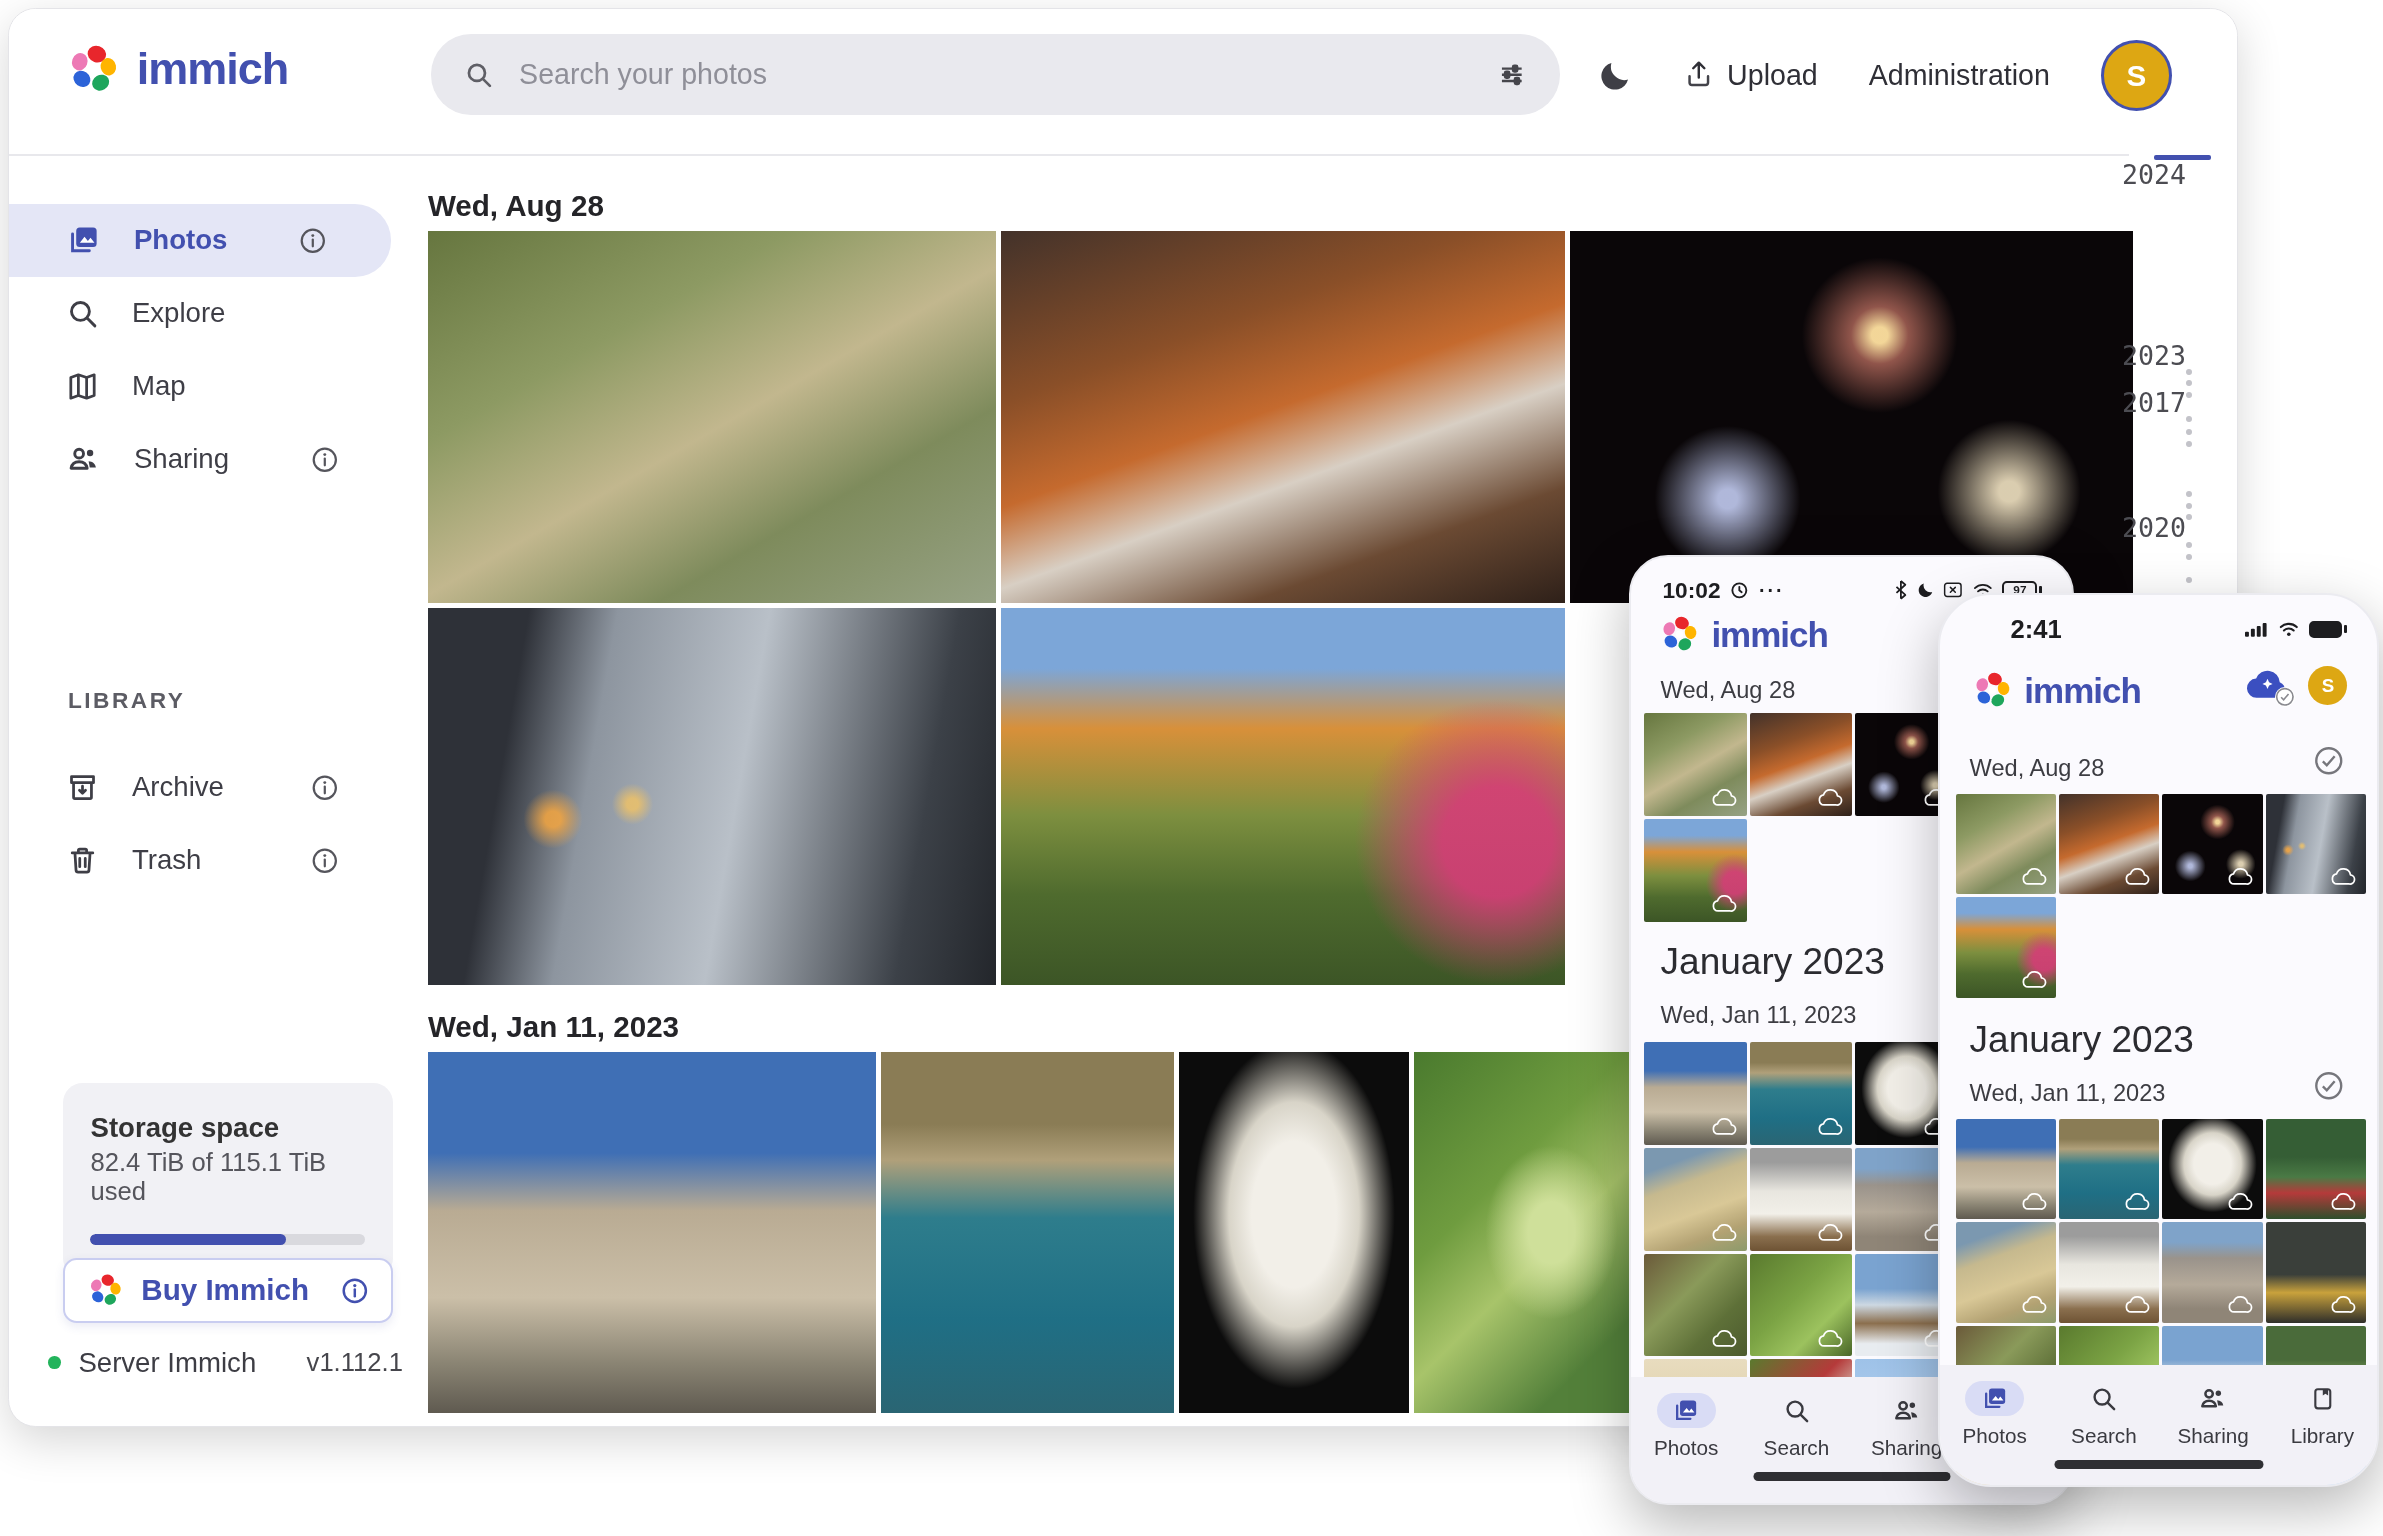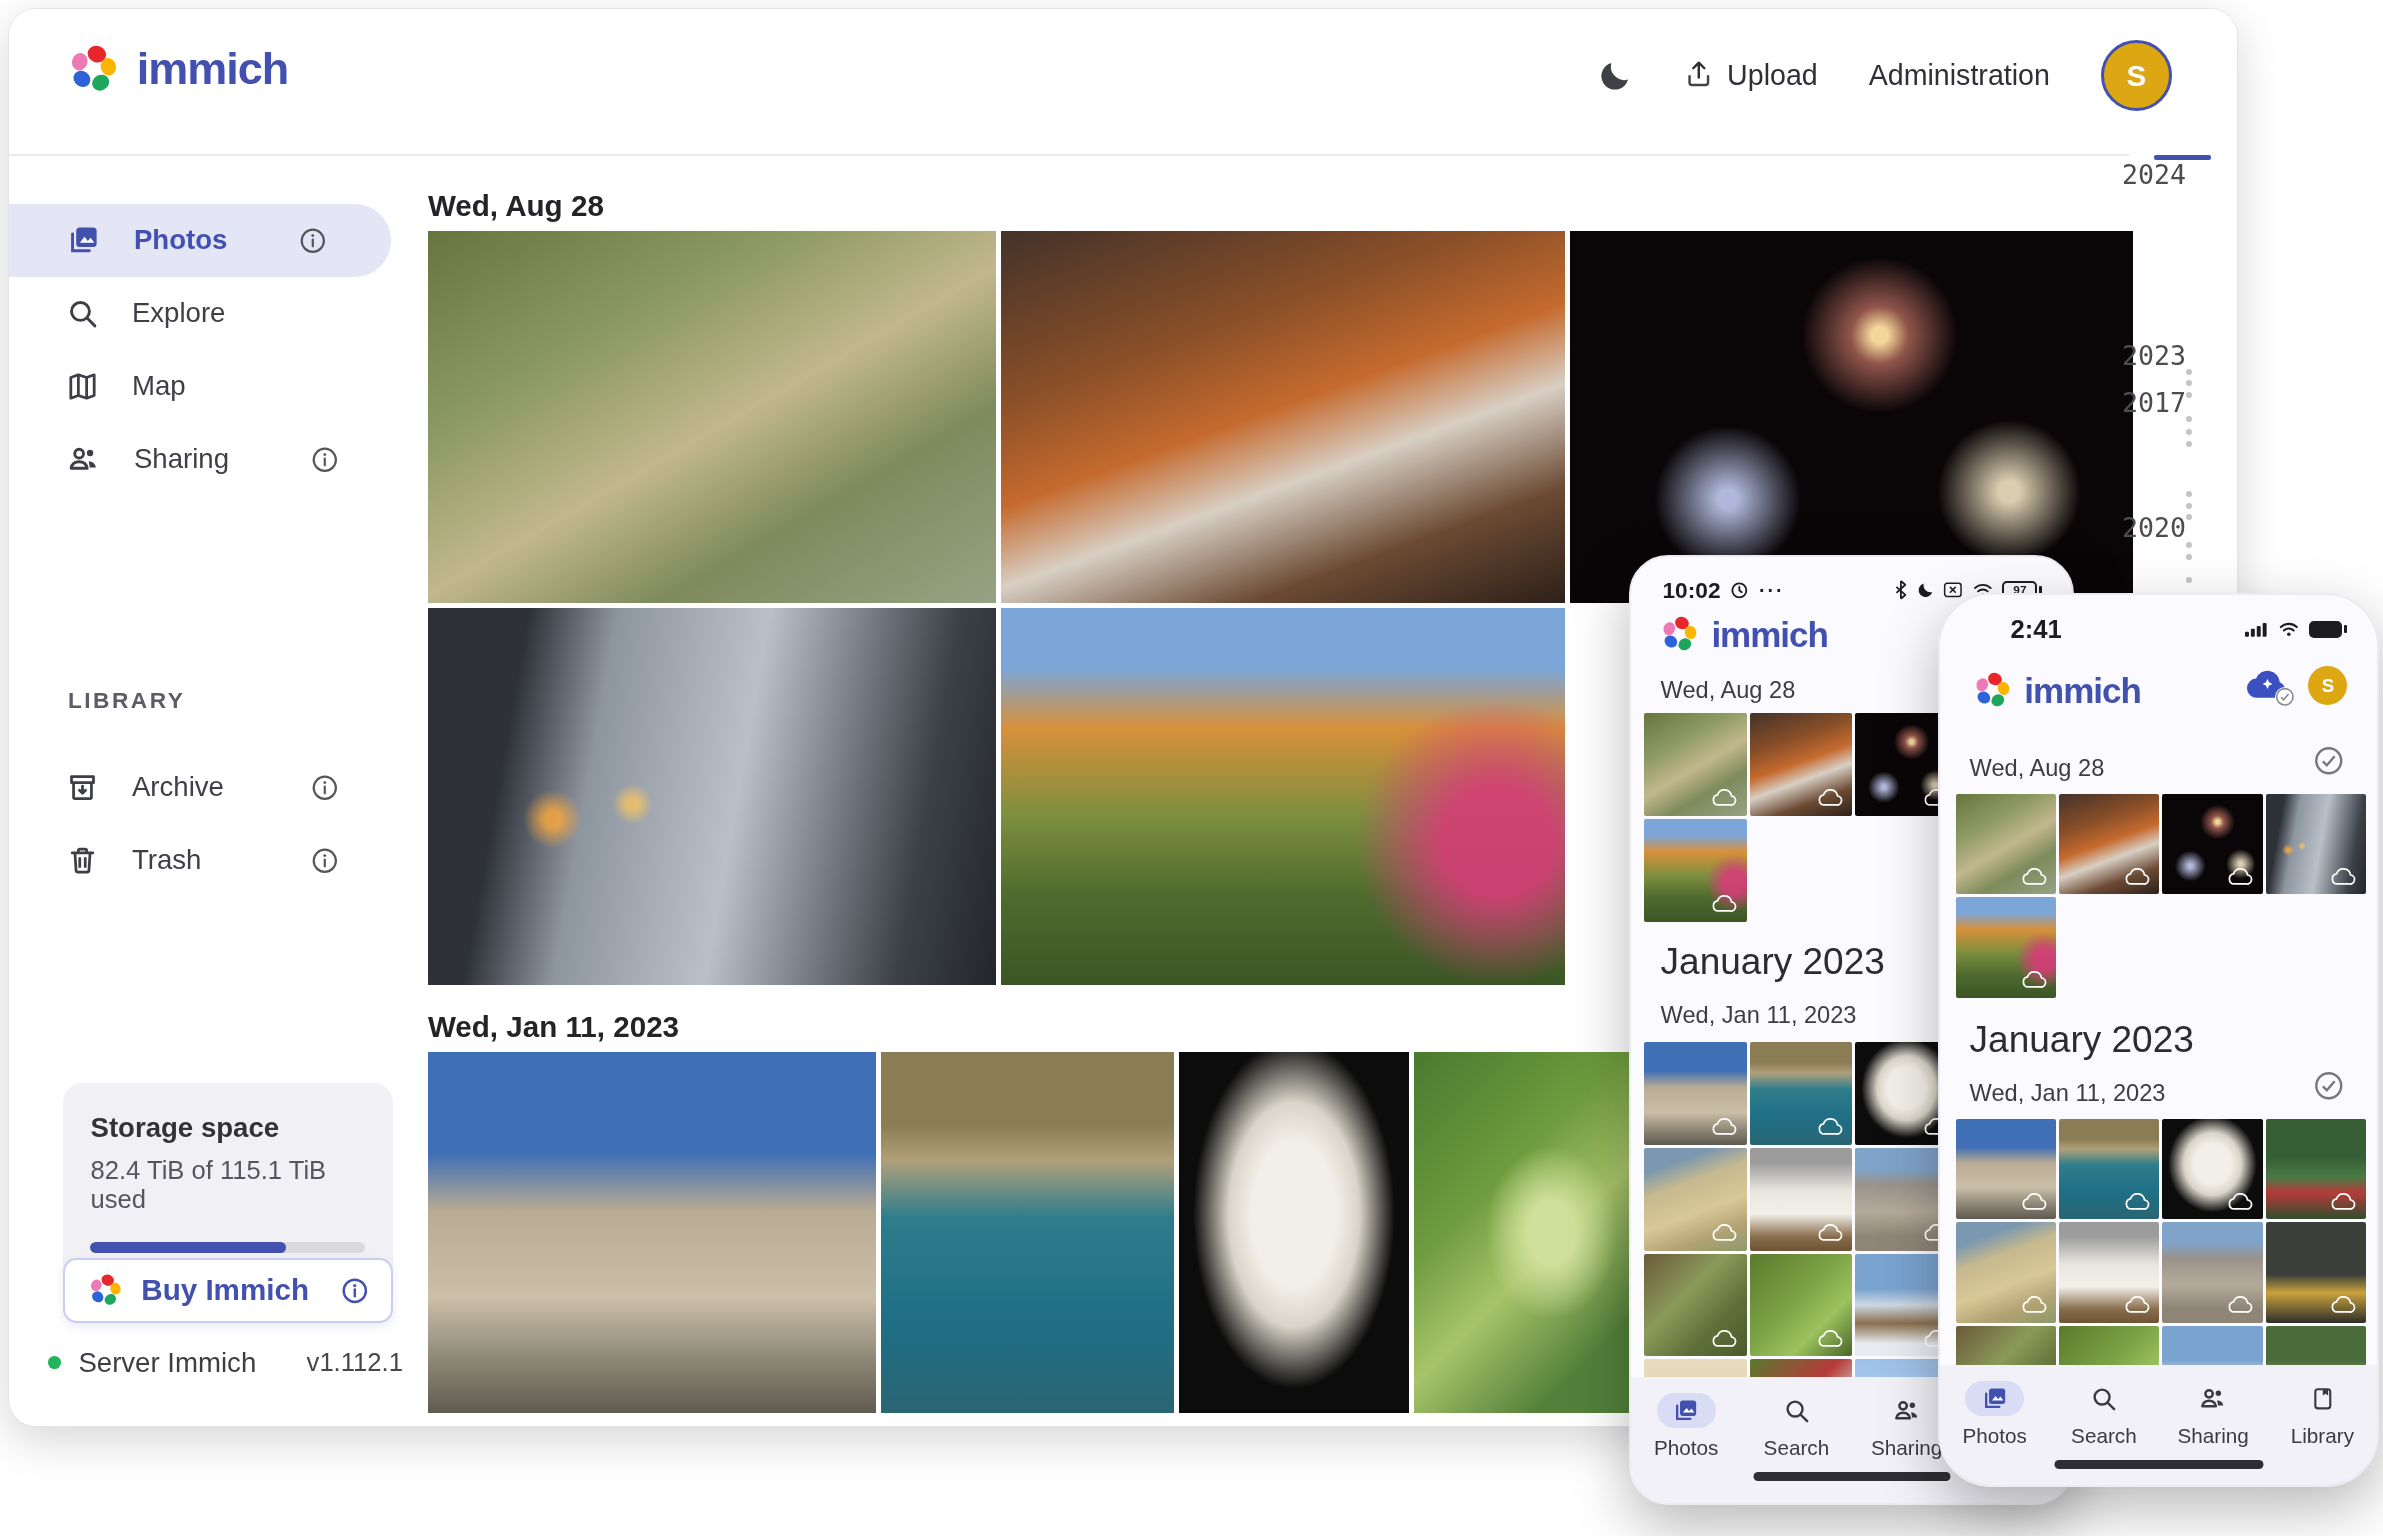--- a/index.html
+++ b/index.html
@@ -31,21 +31,21 @@
   .snav{position:absolute;left:0;top:37px;width:100%;}
   .sitem{height:73px;display:flex;align-items:center;padding:0 0 0 57px;gap:33px;border-radius:0 36px 36px 0;}
   .sitem .lbl{font-size:27.6px;color:#3e3e46;flex:1;}
   .sitem.active{background:#e4e6f6;width:382px;}
   .sitem.active .lbl{color:#4250af;font-weight:700;}
   .sitem .info{margin-right:63px;}
   .libhead{position:absolute;left:59px;top:520px;font-size:22.7px;letter-spacing:2.5px;color:#5c5c64;font-weight:600;}
   .snav2{position:absolute;left:0;top:584px;width:100%;}
 
   .storage{position:absolute;left:54px;top:916px;width:330px;background:#f1f1f5;border-radius:19.7px;padding:29.6px 27.6px 33px;}
-  .storage h4{margin:0 0 12px;font-size:27.6px;font-weight:700;color:#333;}
+  .storage h4{margin:0 0 4px;font-size:27.6px;font-weight:700;color:#333;}
   .storage .use{font-size:25.6px;color:#55555c;margin-bottom:28px;}
   .bar{height:10.8px;border-radius:5.9px;background:#d9d9de;overflow:hidden;}
   .bar i{display:block;height:100%;background:#4250af;border-radius:5.9px;}
   .buy{position:absolute;left:54px;top:1091px;width:330px;height:65px;background:#fff;border:2px solid #c9cdf0;
     border-radius:13.8px;box-shadow:0 3.9px 9.9px rgba(60,70,160,.10);display:flex;align-items:center;padding:0 21.7px;gap:17.7px;}
   .buy .lbl{font-size:29.6px;font-weight:700;color:#4250af;flex:1;}
   .server{position:absolute;left:39px;top:1180px;width:355px;display:flex;align-items:center;gap:17.7px;}
   .dot-green{width:12.8px;height:12.8px;border-radius:50%;background:#23b45c;}
   .server .st{font-size:27.6px;color:#3d3d44;flex:1;}
   .server .ver{font-size:25.6px;color:#46464c;}
@@ -117,20 +117,37 @@
             <ellipse cx="56" cy="22" rx="17" ry="15" fill="#e8262c" transform="rotate(18 56 22)"></ellipse>
             <ellipse cx="77" cy="45" rx="16" ry="14" fill="#ffb400" transform="rotate(80 77 45)"></ellipse>
             <ellipse cx="63" cy="74" rx="16" ry="14" fill="#1ea65c" transform="rotate(150 63 74)"></ellipse>
             <ellipse cx="29" cy="67" rx="16" ry="14" fill="#2c63d8" transform="rotate(215 29 67)"></ellipse>
             <ellipse cx="25" cy="36" rx="16" ry="14" fill="#ed79b5" transform="rotate(290 25 36)"></ellipse>
             <circle cx="50" cy="49" r="9" fill="#fff"></circle>
           </svg>
         </span>
       <span class="wordmark">immich</span>
     </div>
+    <div class="search">
+      <span class="icon">
+        <svg width="29.6" height="29.6" viewBox="0 0 24 24" fill="none" stroke="#5f5f66" stroke-width="2.2" stroke-linecap="round">
+            <circle cx="10.5" cy="10.5" r="6.5"></circle>
+            <path d="M15.5 15.5 L21 21"></path>
+          </svg>
+      </span>
+      <span class="search-ph">Search your photos</span>
+      <span class="icon">
+        <svg width="29.6" height="29.6" viewBox="0 0 24 24" fill="none" stroke="#46464c" stroke-width="2">
+            <path d="M4 7h16M4 12h16M4 17h16"></path>
+            <rect x="13" y="4.6" width="3.4" height="4.8" rx="1" fill="#46464c"></rect>
+            <rect x="6.5" y="9.6" width="3.4" height="4.8" rx="1" fill="#46464c"></rect>
+            <rect x="14.5" y="14.6" width="3.4" height="4.8" rx="1" fill="#46464c"></rect>
+          </svg>
+      </span>
+    </div>
     <div class="hdr-right">
       <span class="icon">
         <svg width="35" height="35" viewBox="0 0 24 24" fill="#3f3f46">
             <path d="M20.6 14.8A9.3 9.3 0 0 1 9.2 3.4 9.3 9.3 0 1 0 20.6 14.8z"></path>
           </svg>
       </span>
       <span class="hdr-btn">
         <span class="icon">
           <svg width="29.6" height="29.6" viewBox="0 0 24 24" fill="none" stroke="#2f2f36" stroke-width="2" stroke-linecap="round" stroke-linejoin="round">
               <path d="M12 15V4M7.5 7.5 12 3l4.5 4.5"></path>

